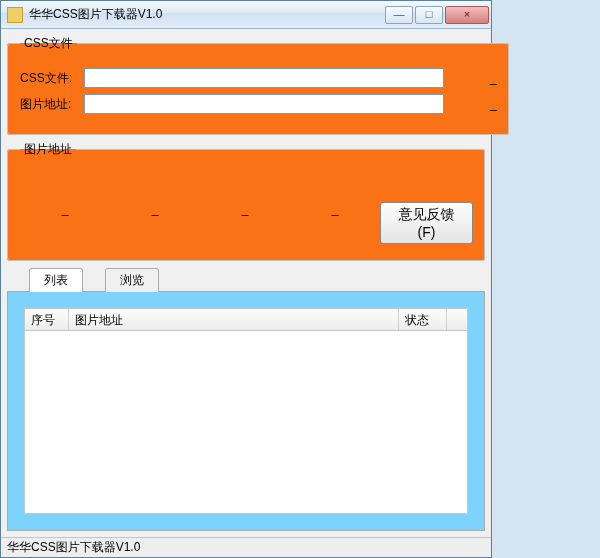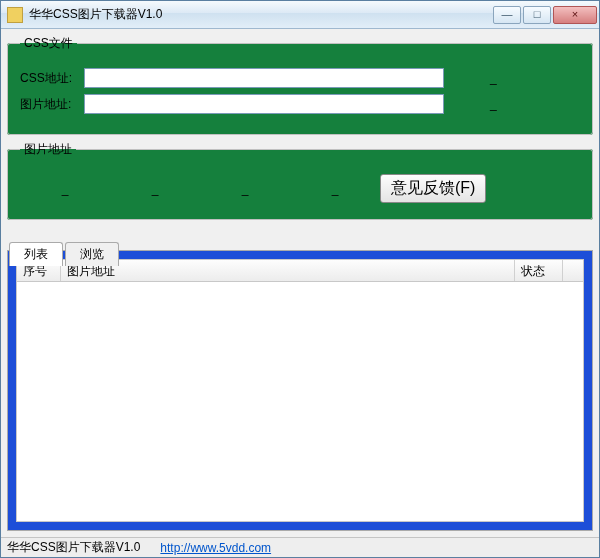--- a/index.html
+++ b/index.html
@@ -7,21 +7,21 @@
     margin: 0;
     padding: 0;
     font-family: "Microsoft YaHei", SimSun, Arial, sans-serif;
     font-size: 12px;
     background: #d4e4f0;
     width: 600px;
     height: 558px;
     overflow: hidden;
   }
   .window {
-    width: 600px;
+    width: 492px;
     height: 558px;
     background: linear-gradient(to bottom, #e8f0f8 0%, #d8e6f2 100%);
     border: 1px solid #5a7fa0;
     display: flex;
     flex-direction: column;
   }
   .titlebar {
     height: 28px;
     background: linear-gradient(to bottom, #f5fafd 0%, #dce9f5 45%, #cfe1f0 46%, #e2eef8 100%);
     display: flex;
@@ -67,22 +67,22 @@
     flex: 1;
     padding: 6px;
     background: #f0f0f0;
     display: flex;
     flex-direction: column;
   }
   fieldset {
     border: 1px solid #c0c0c0;
     border-radius: 3px;
     margin: 0 0 6px 0;
-    padding: 10px 24px 14px 12px;
-    background: #15803d;
+    padding: 10px 11px 14px 12px;
+    background: #f97316;
   }
   legend {
     padding: 0 4px;
     font-size: 12px;
     color: #000;
   }
   .row {
     display: flex;
     align-items: center;
     margin: 6px 0;
@@ -115,23 +115,24 @@
   .btn-row .spacer-dash {
     flex: 0 0 90px;
     text-align: center;
     color: #000;
   }
   .btn {
     border: 1px solid #888;
     background: linear-gradient(to bottom,#fdfdfd,#e4e4e4);
     padding: 3px 10px;
     border-radius: 3px;
-    font-size: 16px;
+    font-size: 14px;
     cursor: pointer;
     font-family: inherit;
+    margin-top: 28px;
   }
   .tabs-wrap {
     flex: 1;
     display: flex;
     flex-direction: column;
     margin-top: 2px;
   }
   .tabstrip {
     display: flex;
     align-items: flex-end;
@@ -141,31 +142,32 @@
   .tab {
     border: 1px solid #aaa;
     border-bottom: none;
     padding: 3px 14px;
     font-size: 12px;
     background: #f0f0f0;
     margin-right: 2px;
     border-radius: 3px 3px 0 0;
     cursor: pointer;
     position: relative;
-    top: 16px;
+    top: 1px;
+    margin-left: 20px;
   }
   .tab.active {
     background: #fff;
     z-index: 2;
   }
   .tabpanel {
     flex: 1;
     border: 1px solid #aaa;
-    background: #1d4ed8;
-    padding: 8px;
+    background: #7dd3fc;
+    padding: 16px;
     display: flex;
     flex-direction: column;
   }
   .grid {
     flex: 1;
     border: 1px solid #c8c8c8;
     background: #fff;
     overflow: hidden;
   }
   .grid-header {
@@ -216,21 +218,21 @@
       <div class="win-btn">□</div>
       <div class="win-btn close">×</div>
     </div>
   </div>
 
   <div class="content">
 
     <fieldset>
       <legend>CSS文件</legend>
       <div class="row">
-        <label>CSS地址:</label>
+        <label>CSS文件:</label>
         <input type="text" value="" style="">
         <span class="dash">_</span>
       </div>
       <div class="row">
         <label>图片地址:</label>
         <input type="text" value="" style="">
         <span class="dash">_</span>
       </div>
     </fieldset>
 
@@ -260,16 +262,15 @@
           </div>
           <div class="grid-body"></div>
         </div>
       </div>
     </div>
 
   </div>
 
   <div class="statusbar">
     <span>华华CSS图片下载器V1.0</span>
-    <a>http://www.5vdd.com</a>
   </div>
 
 </div>
 
 </body></html>

